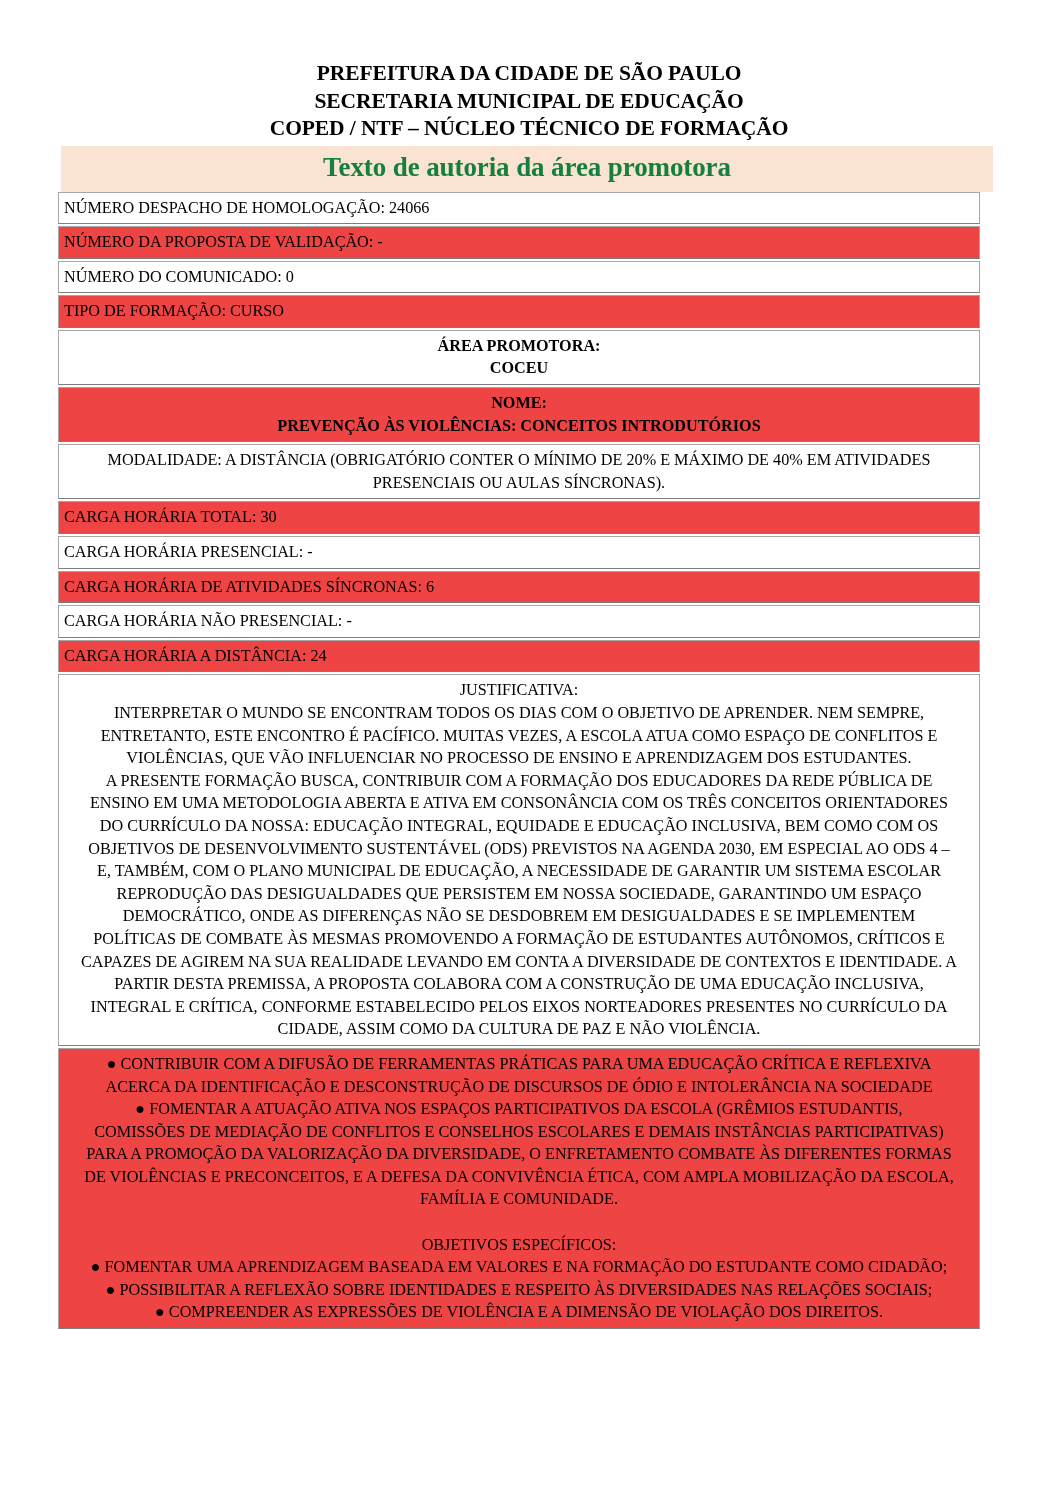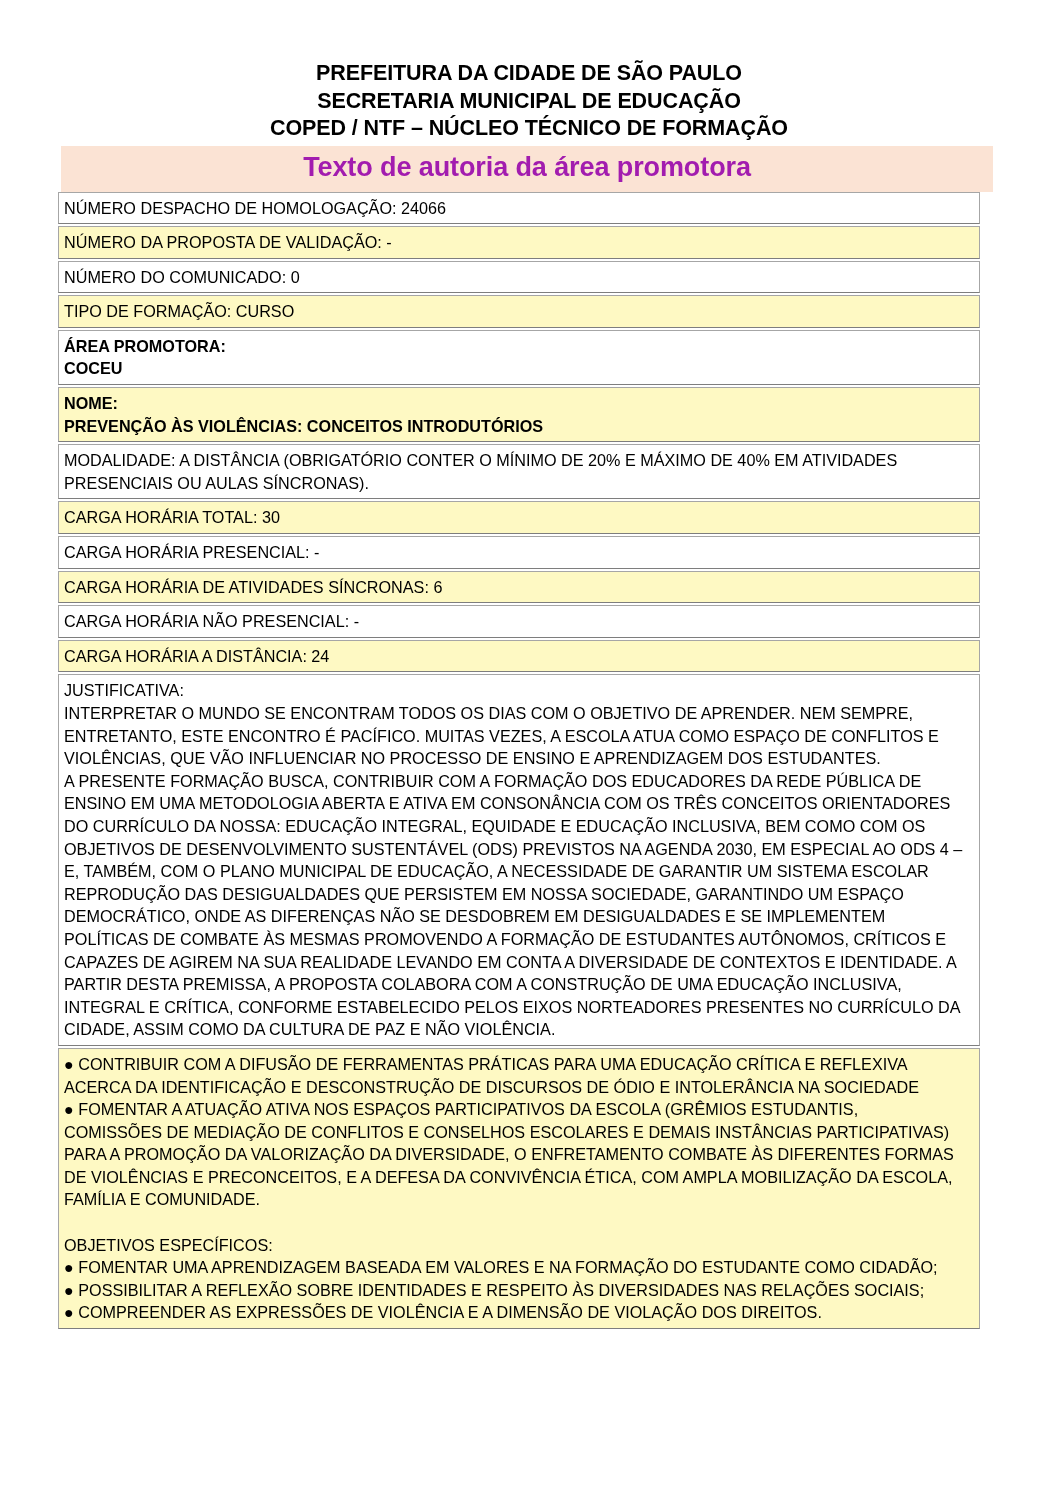--- a/index.html
+++ b/index.html
@@ -16,20 +16,21 @@
     -webkit-font-smoothing: antialiased;
   }
 
   .page {
     position: relative;
     width: 1058px;
     height: 1497px;
     box-sizing: border-box;
     padding: 60px 62px 0 62px;
     background: #ffffff;
+    font-family: Liberation Serif, serif;
   }
 
   
   .doc-header {
     text-align: center;
     margin: 0 0 0 0;
   }
   .doc-header .hline {
     font-weight: bold;
     font-size: 21.5px;
@@ -40,21 +41,21 @@
 
   .title-band {
     background: #FBE3D4;
     text-align: center;
     padding: 6px 0 9px 0;
     margin-top: 3px;
     margin-left: -1px;
     margin-right: 3px;
   }
   .title-band .title-text {
-    color: #a21caf;
+    color: #15803d;
     font-weight: bold;
     font-size: 27px;
     line-height: 31px;
     letter-spacing: -0.1px;
   }
 
   
   .form-table {
     width: 806px;
     margin-left: -4px;
@@ -70,34 +71,35 @@
     border-bottom: 1px solid #7E7E7E;
     padding: 4px 5px 4px 5px;
     margin-bottom: 2px;
     font-size: 16.2px;
     line-height: 22.6px;
     color: #000000;
     background: #ffffff;
     word-wrap: break-word;
   }
   .row-cell.shaded {
-    background: #fef9c3;
+    background: #ef4444;
   }
   .row-cell.bold {
     font-weight: bold;
   }
   .row-cell p {
     margin: 0;
     padding: 0;
   }
   .row-cell p.blank {
     height: 22.6px;
   }
   .cell-stack .line {
     display: block;
+    text-align: center;
   }
   .tight {
     line-height: 22.4px;
   }
 </style>
 </head>
 <body>
 
 <div class="page">
 

